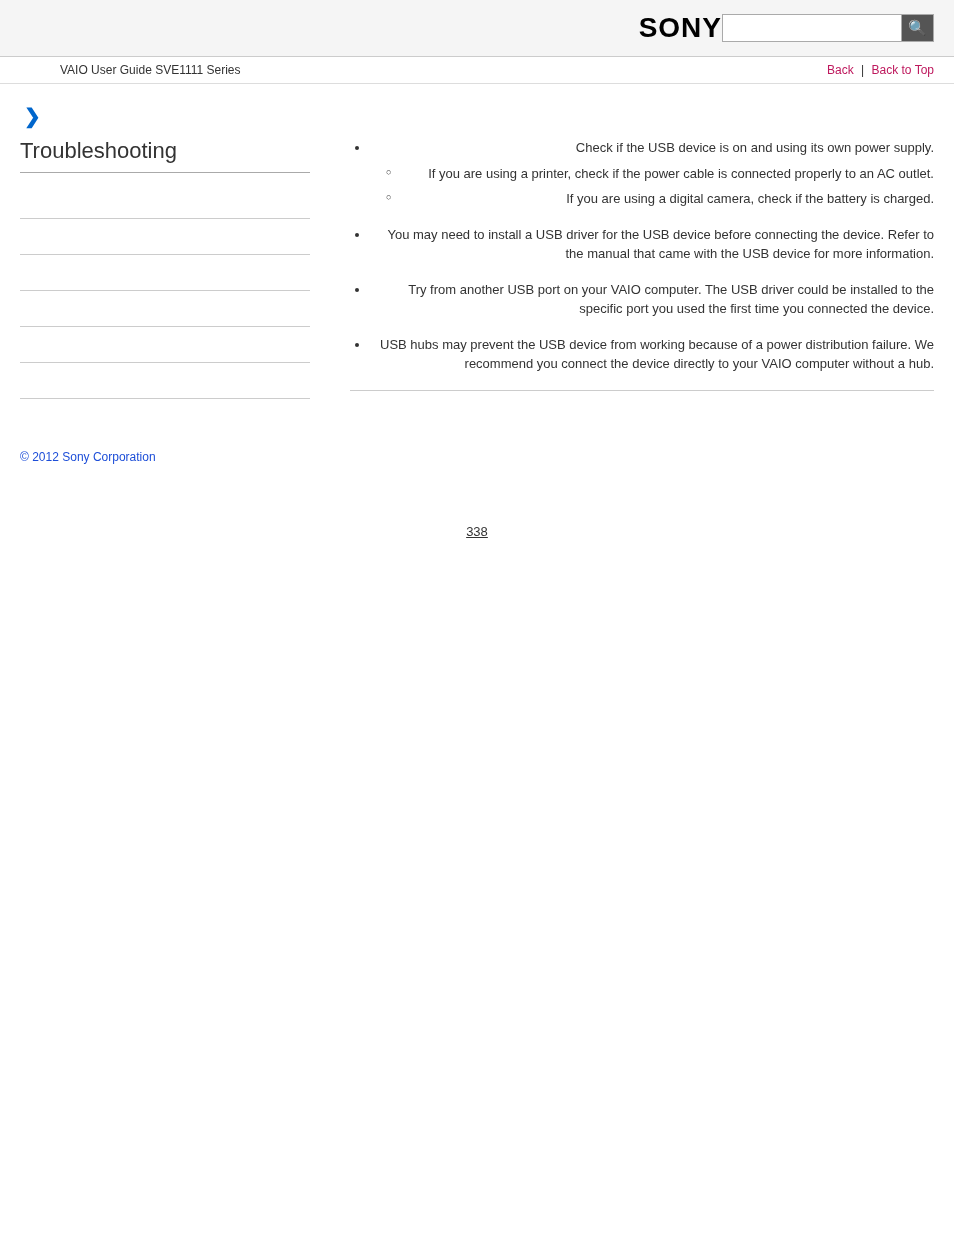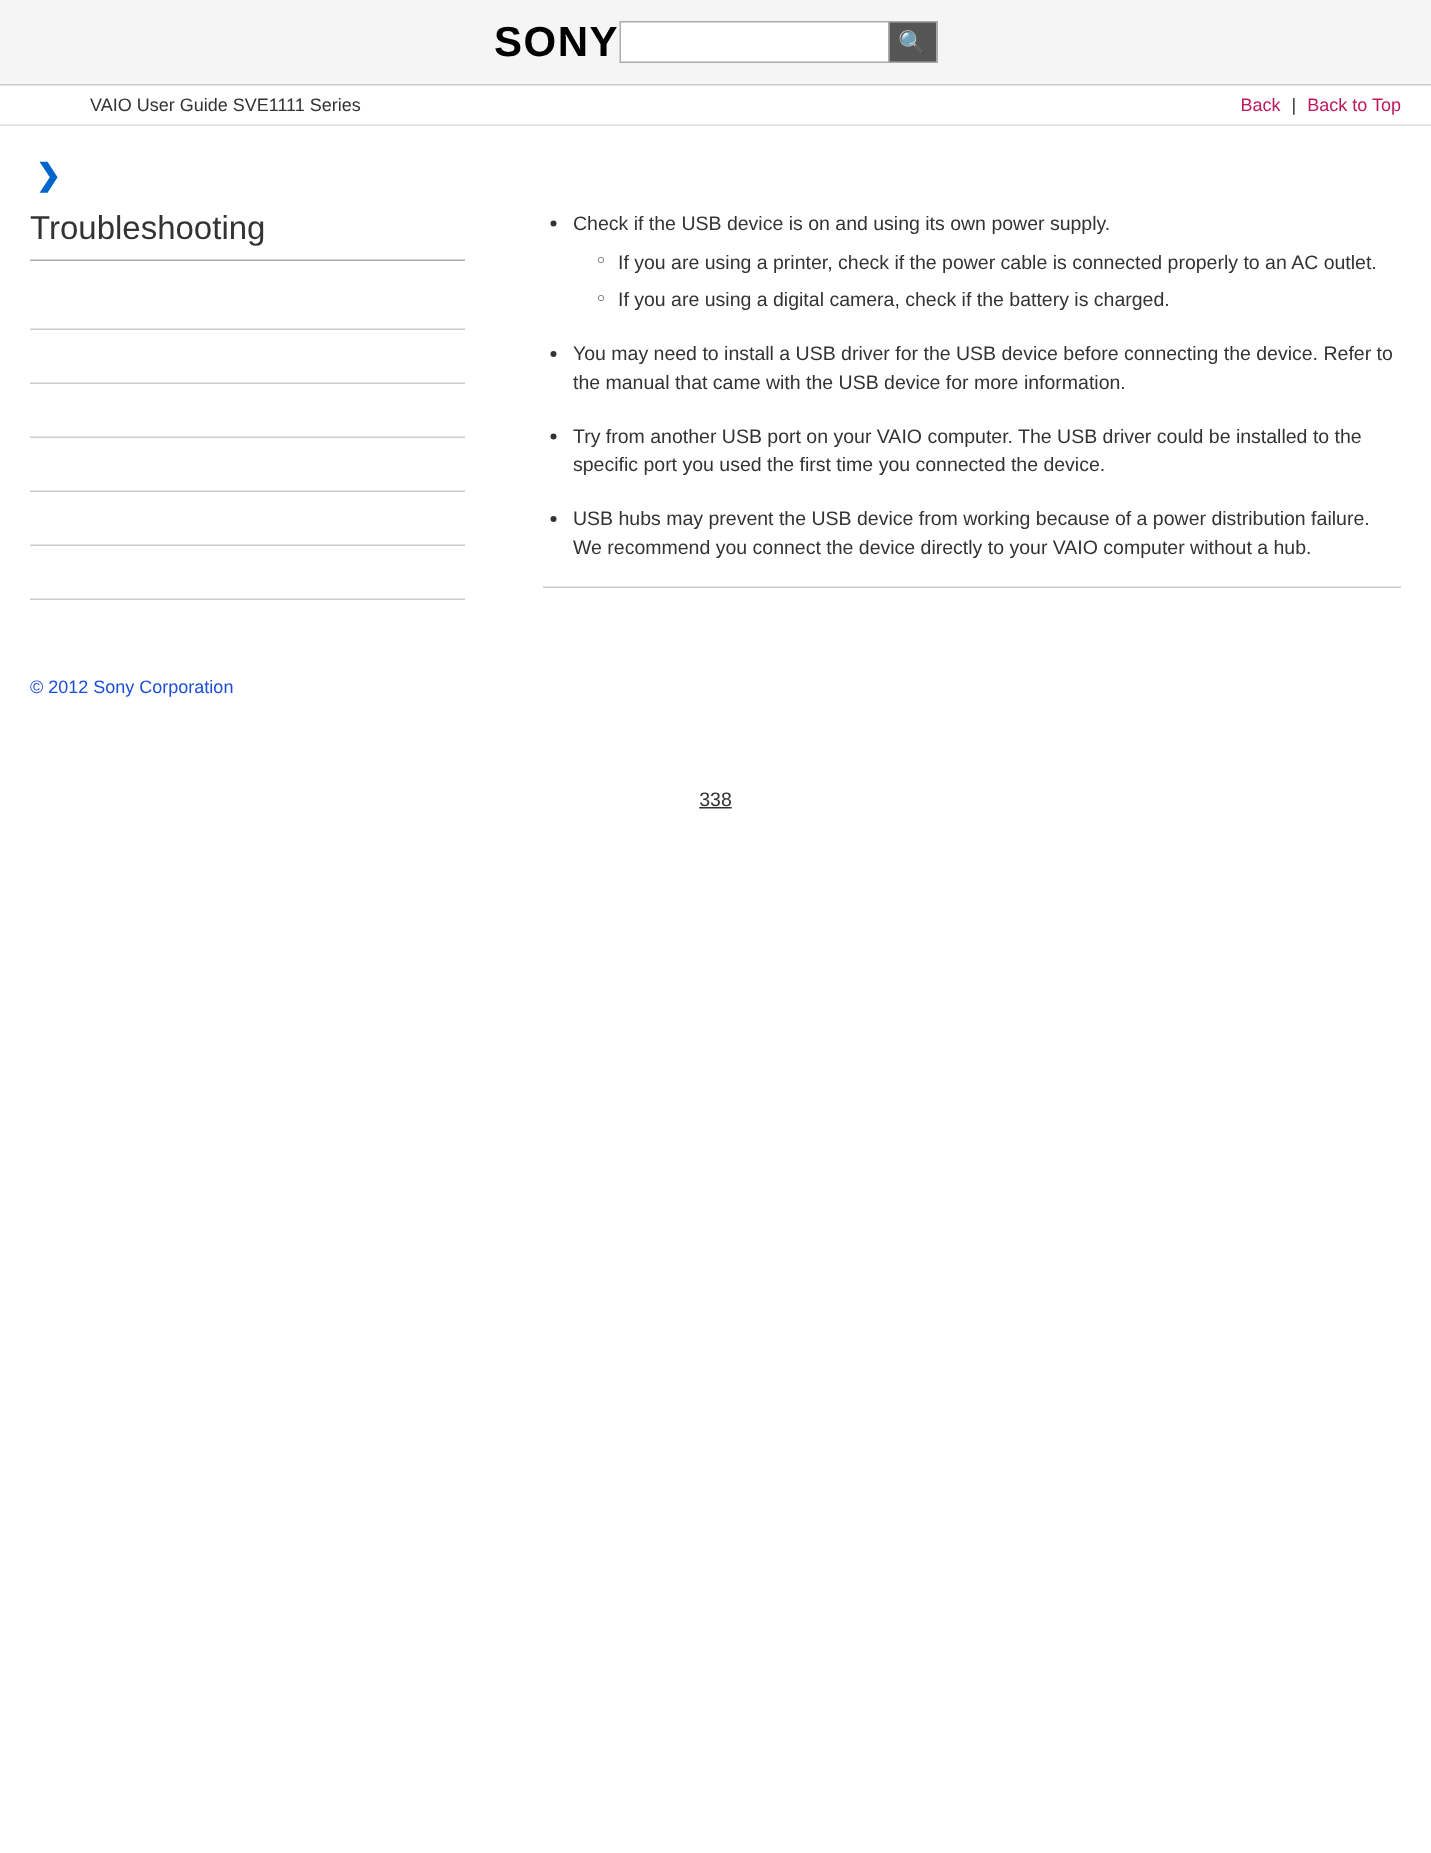--- a/index.html
+++ b/index.html
@@ -14,21 +14,21 @@
       color: #333;
       background: #fff;
       width: 954px;
       min-height: 1235px;
     }
 
     
     .header {
       display: flex;
       align-items: center;
-      justify-content: center;
+      justify-content: flex-end;
       padding: 12px 20px;
       border-bottom: 1px solid #ccc;
       background: #f5f5f5;
     }
 
     .sony-logo {
       font-family: Arial, Helvetica, sans-serif;
       font-size: 28px;
       font-weight: 900;
       color: #000;
@@ -105,21 +105,21 @@
 
     .chevron-icon {
       color: #0066cc;
       font-size: 20px;
       font-weight: bold;
     }
 
     
     .two-col {
       display: flex;
-      gap: 12px;
+      gap: 0;
     }
 
     
     .sidebar {
       width: 310px;
       min-width: 310px;
       padding-right: 20px;
     }
 
     .sidebar-title {
@@ -145,20 +145,21 @@
     }
 
     .content-list {
       list-style: disc;
       padding-left: 20px;
     }
 
     .content-list > li {
       margin-bottom: 16px;
       line-height: 1.5;
+      text-align: right;
     }
 
     .sub-list {
       list-style: none;
       padding-left: 16px;
       margin-top: 6px;
     }
 
     .sub-list li {
       margin-bottom: 6px;

